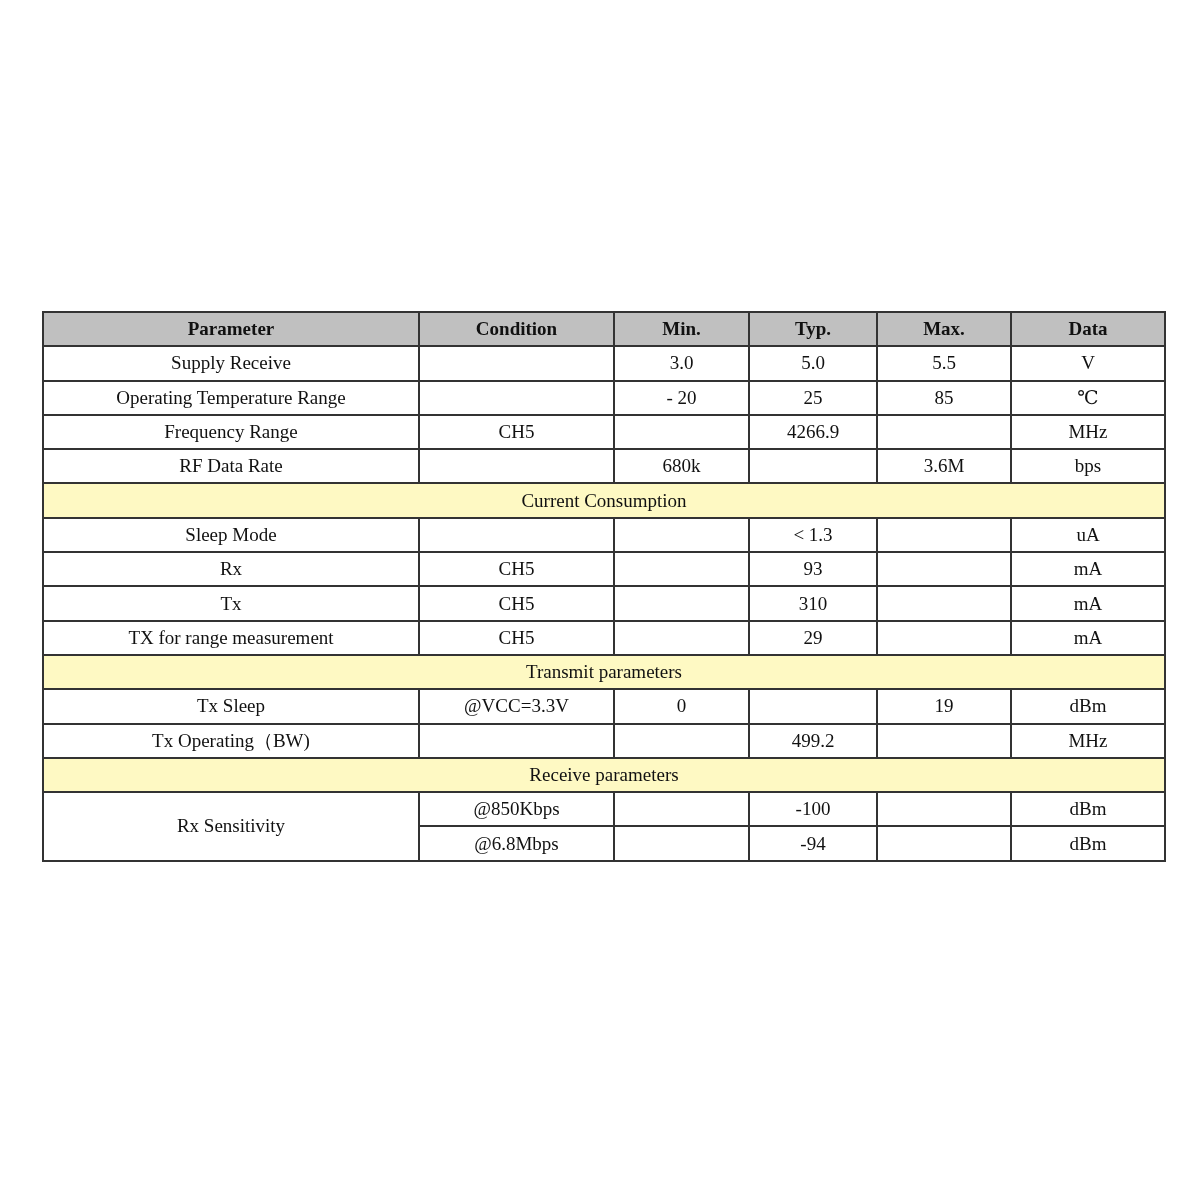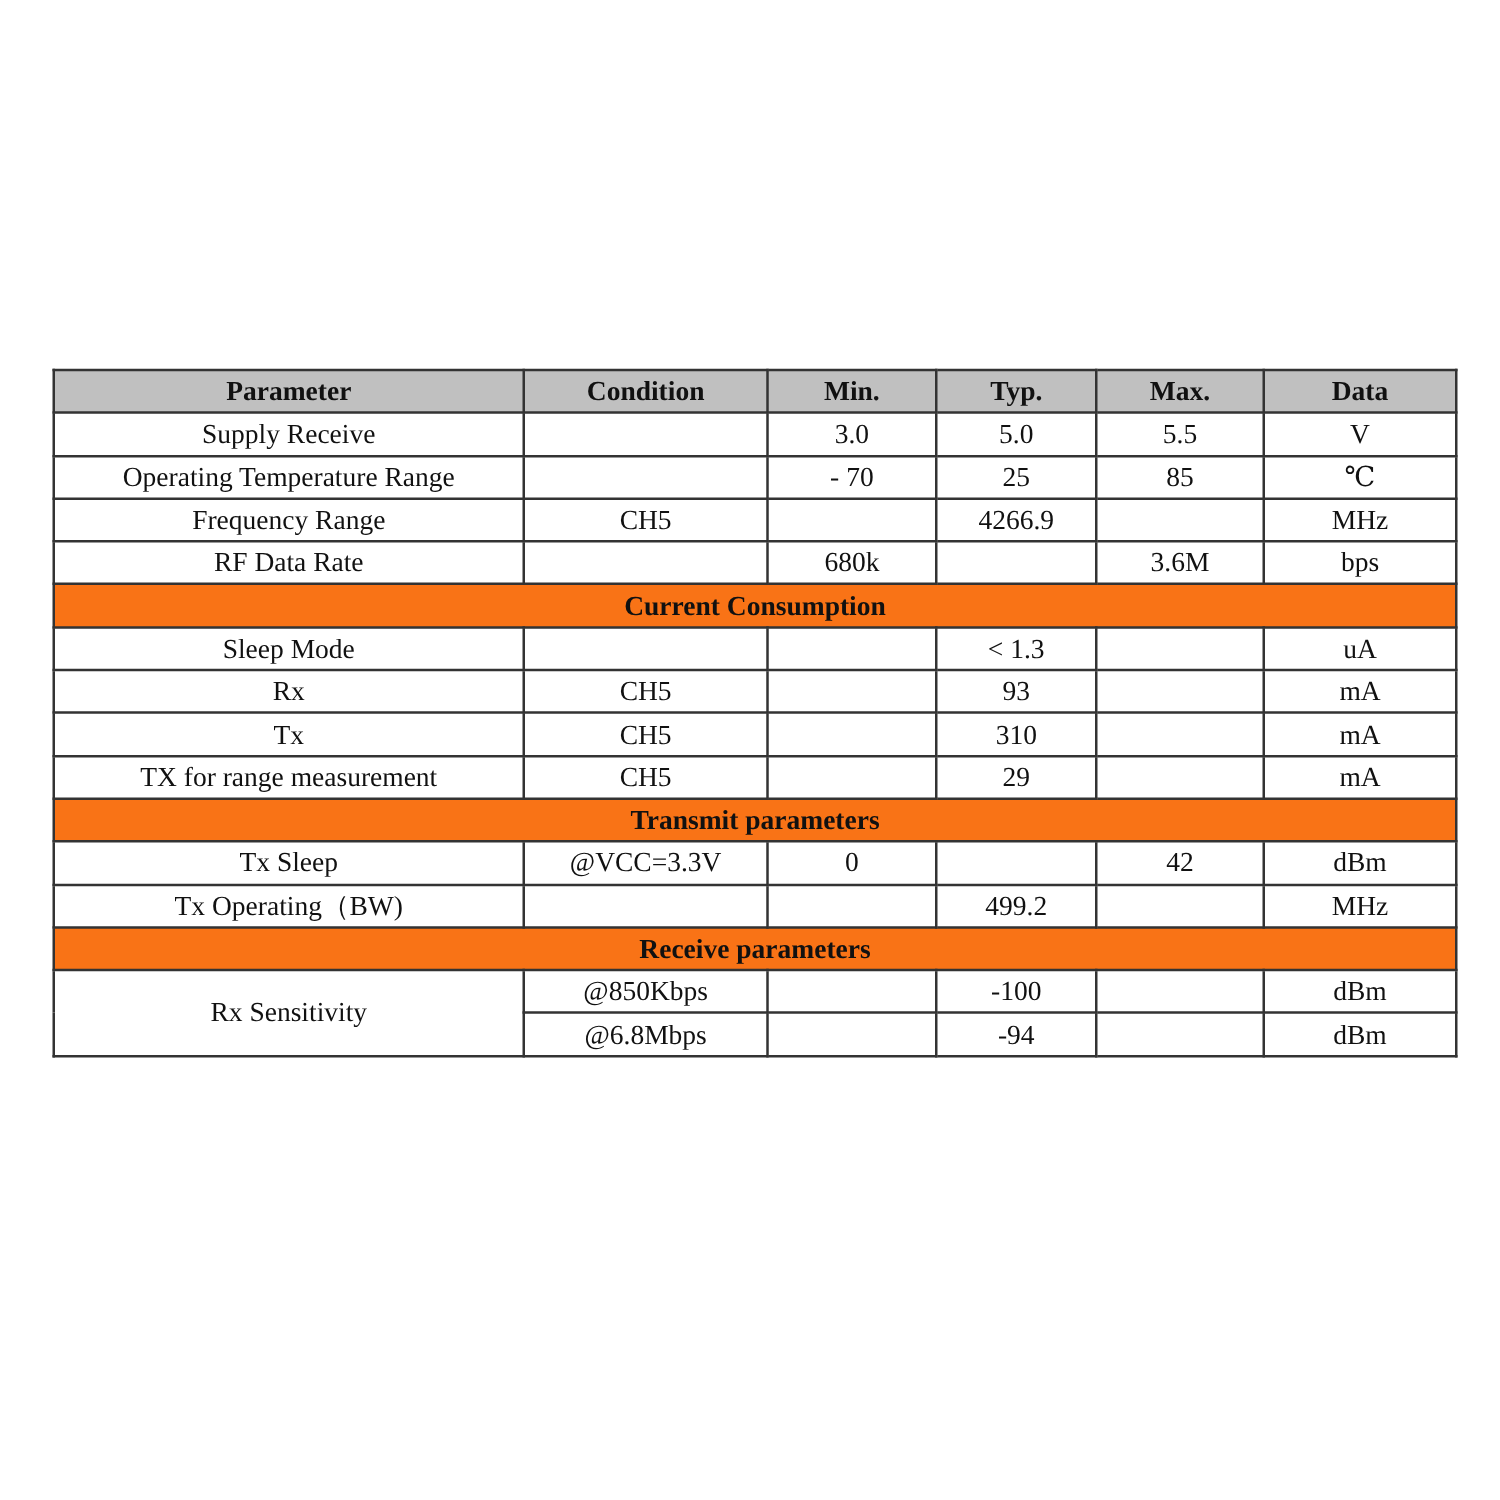--- a/index.html
+++ b/index.html
@@ -1,37 +1,37 @@
 <!DOCTYPE html>
 <html><head>
 <meta charset="utf-8">
 <style>
   html, body { margin: 0; padding: 0; background: #ffffff; }
   body { width: 1200px; height: 1200px; position: relative; overflow: hidden; }
   .spec-table {
     position: absolute;
-    left: 42px; top: 295px;
+    left: 42px; top: 311px;
     width: 1122px;
     border-collapse: collapse;
     table-layout: fixed;
     font-family: "Liberation Serif", "DejaVu Serif", serif;
-    font-size: 22px;
+    font-size: 19px;
     color: #111;
   }
   .spec-table td, .spec-table th {
     border: 2px solid #333;
     height: 32.3px;
     padding: 0;
     text-align: center;
     vertical-align: middle;
     line-height: 30px;
     white-space: nowrap;
   }
   .spec-table th { background: #c0c0c0; font-weight: bold; }
-  .spec-table tr.section td { background: #f97316; font-weight: bold; margin-top: 24px; }
+  .spec-table tr.section td { background: #fef9c3; font-weight: normal; margin-top: 24px; }
 </style>
 </head>
 <body>
 
 <table class="spec-table">
   <colgroup>
     <col style="width:376px">
       <col style="width:195px">
       <col style="width:135px">
     <col style="width:128px">
@@ -53,21 +53,21 @@
       <td>Supply Receive</td>
       <td></td>
       <td>3.0</td>
       <td>5.0</td>
       <td>5.5</td>
       <td>V</td>
     </tr>
     <tr>
       <td>Operating Temperature Range</td>
       <td></td>
-      <td>- 70</td>
+      <td>- 20</td>
       <td>25</td>
       <td>85</td>
       <td>℃</td>
     </tr>
     <tr>
       <td>Frequency Range</td>
       <td>CH5</td>
       <td></td>
       <td>4266.9</td>
       <td></td>
@@ -119,21 +119,21 @@
     </tr>
 
     <tr class="section">
       <td colspan="6">Transmit parameters</td>
     </tr>
     <tr>
       <td>Tx Sleep</td>
       <td>@VCC=3.3V</td>
       <td>0</td>
       <td></td>
-      <td>42</td>
+      <td>19</td>
       <td>dBm</td>
     </tr>
     <tr>
       <td>Tx Operating（BW)</td>
       <td></td>
       <td></td>
       <td>499.2</td>
       <td></td>
       <td>MHz</td>
     </tr>

